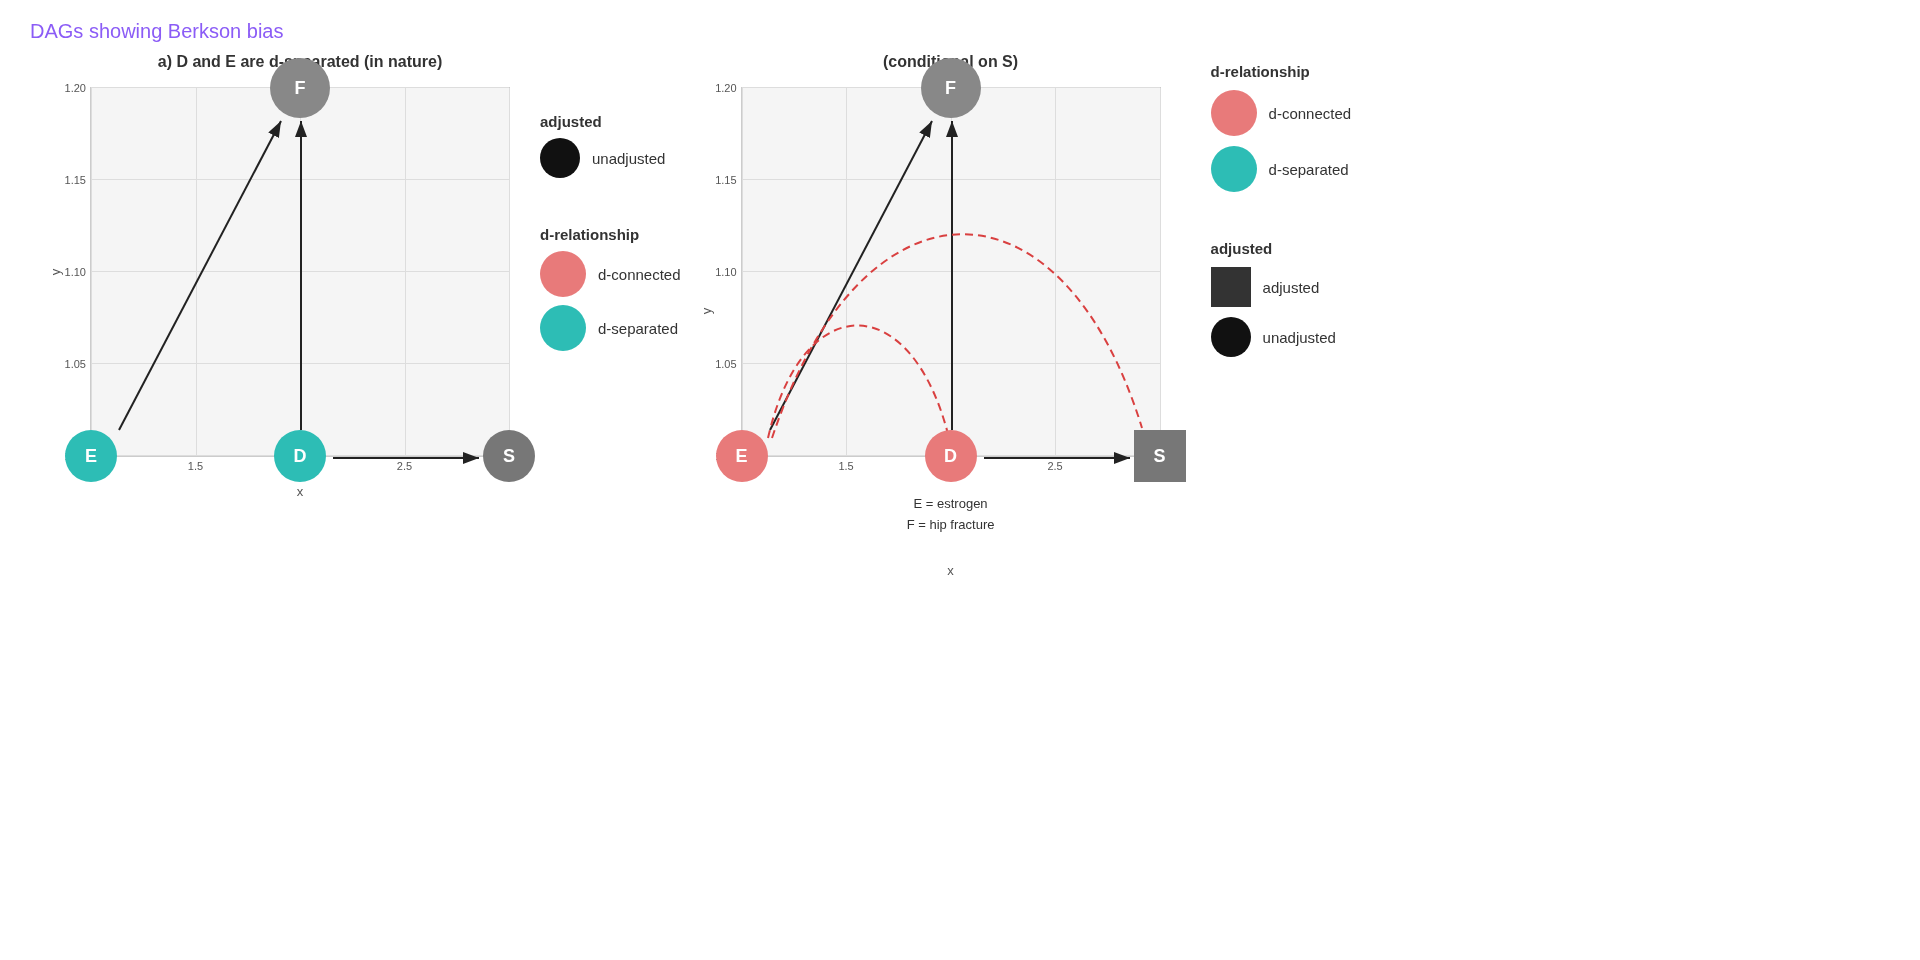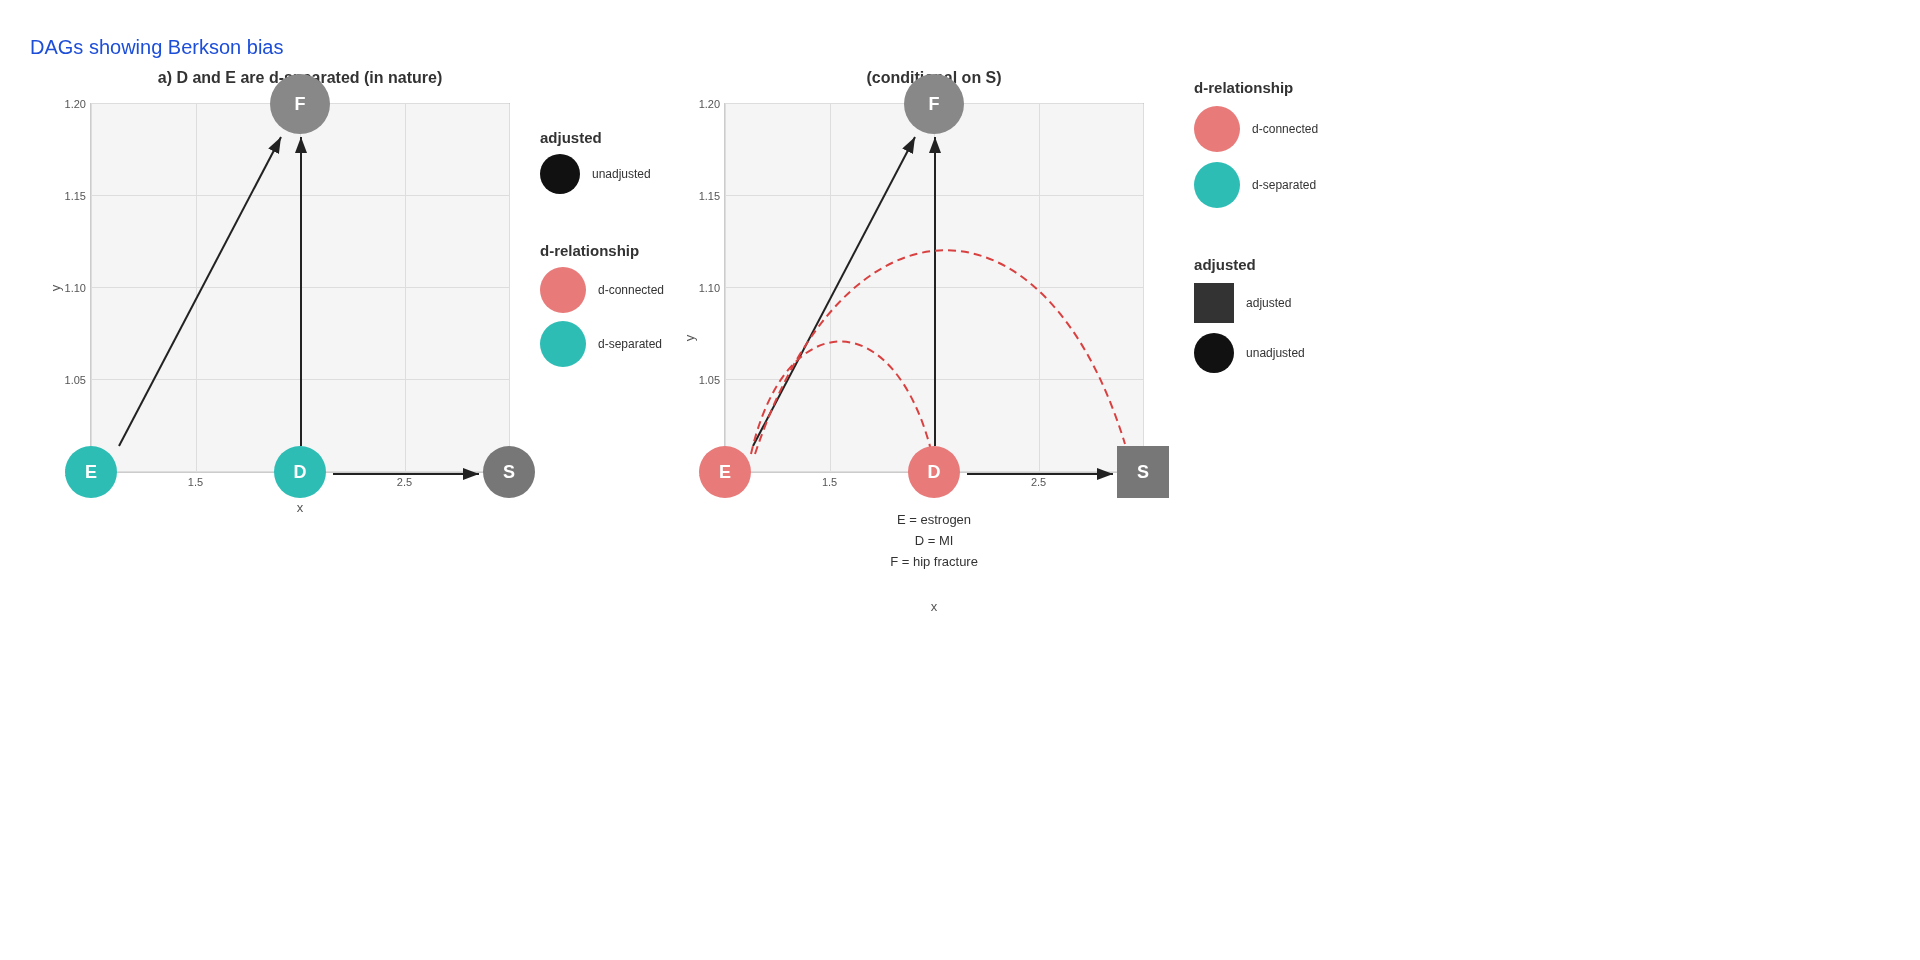--- a/index.html
+++ b/index.html
@@ -13,23 +13,22 @@
     }
     .page-container {
       width: 1920px;
       height: 960px;
       position: relative;
       padding: 20px 30px;
     }
     .main-title {
       font-size: 20px;
       font-weight: normal;
-      color: #1d4ed8;
+      color: #8b5cf6;
       margin-bottom: 10px;
-      margin-top: 16px;
     }
     .charts-row {
       display: flex;
       flex-direction: row;
       align-items: flex-start;
       width: 100%;
     }
     
     .chart-panel {
       position: relative;
@@ -127,21 +126,21 @@
       margin-bottom: 8px;
     }
     .legend-circle {
       border-radius: 50%;
       flex-shrink: 0;
     }
     .legend-square {
       flex-shrink: 0;
     }
     .legend-label {
-      font-size: 12px;
+      font-size: 15px;
       color: #333;
     }
     
     .right-legend {
       margin-left: 40px;
       margin-top: 10px;
       display: flex;
       flex-direction: column;
     }
     
@@ -306,21 +305,20 @@
 
           <div class="node-square" style="width:52px; height:52px; background:#777777; left:100%; top:100%; transform:translate(-50%,-50%);">S</div>
 
           <div class="node" style="width:60px; height:60px; background:#888888; left:50%; top:0%; transform:translate(-50%,-50%);">F</div>
         </div>
 
         <div style="position:absolute; bottom:-42px; left:50%; transform:translateX(-50%); font-size:13px; color:#555;">x</div>
 
         <div class="annotations" style="margin-top:37px; text-align:center;">
           <div>E = estrogen</div>
-          <div>D = MI</div>
           <div>F = hip fracture</div>
         </div>
       </div>
     </div>
 
     <div class="right-legend" style="margin-left:50px; margin-top:10px;">
       <div>
         <div class="legend-section-title">d-relationship</div>
         <div class="legend-item" style="margin-top:10px;">
           <div class="legend-circle" style="width:46px;height:46px;background:#e87a7a;"></div>

